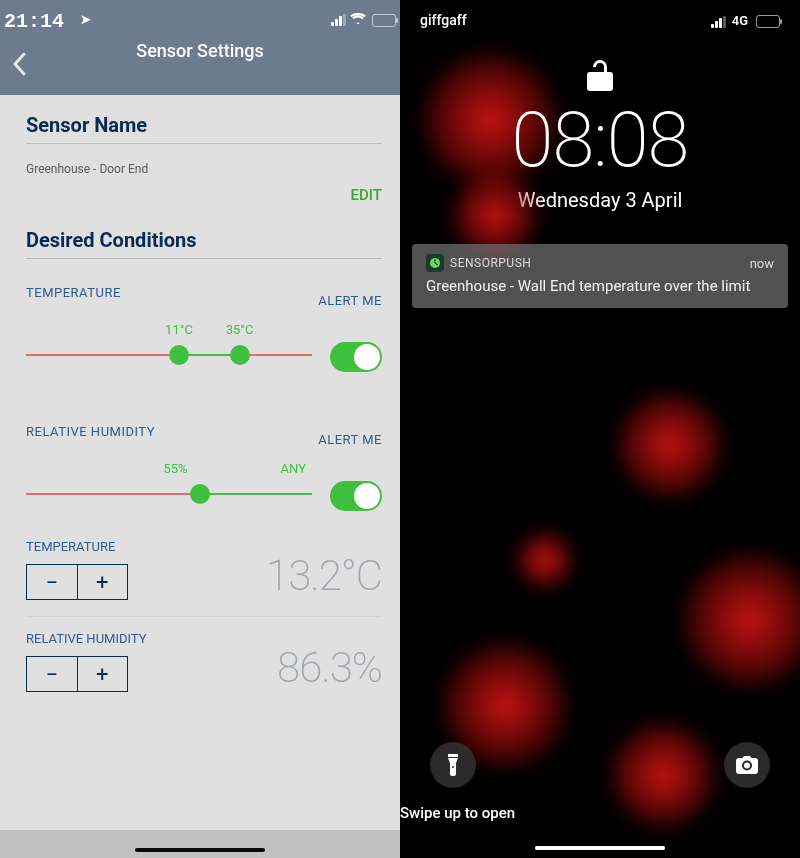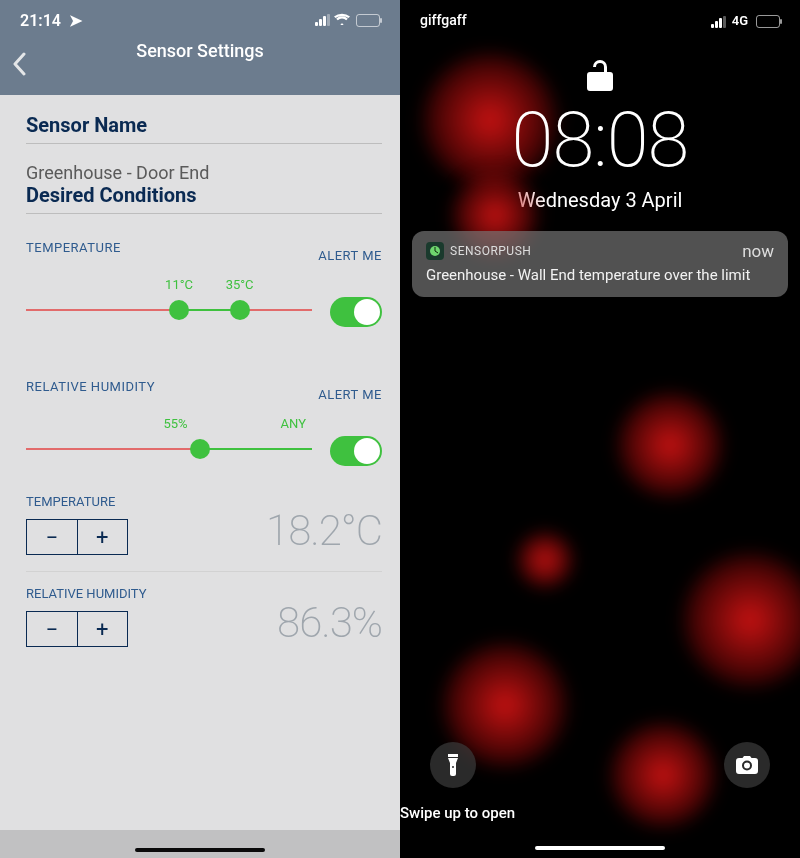--- a/index.html
+++ b/index.html
@@ -1,30 +1,30 @@
 <!DOCTYPE html>
 <html><head>
 <meta charset="utf-8">
 <style>
 html,body{margin:0;padding:0;font-family:-apple-system,BlinkMacSystemFont,"Segoe UI",Roboto,Helvetica,Arial,sans-serif;}
 body{width:800px;height:858px;display:flex;overflow:hidden;}
 
 
 .left{width:400px;height:858px;background:#e0e0e1;display:flex;flex-direction:column;position:relative;}
 
-.statusbar{height:40px;display:flex;align-items:center;justify-content:space-between;padding:0 20px;color:#fff;font-size:16px;font-weight:600;background:#6c7c8e;}
+.statusbar{height:40px;display:flex;align-items:center;justify-content:space-between;padding:0 4px;color:#fff;font-size:20px;font-weight:600;background:#6c7c8e;font-family:Liberation Mono, monospace;}
 .statusbar .right-icons{display:flex;align-items:center;gap:4px;font-size:13px;}
 
 .navbar{height:55px;background:#6c7c8e;display:flex;align-items:flex-start;position:relative;}
 .navbar .back{position:absolute;left:12px;color:#e4e6e8;font-size:28px;top:10px;cursor:pointer;}
 .navbar .title{margin:0 auto;color:#fff;font-size:18px;font-weight:500;}
 
 .content{flex:1;overflow:hidden;padding:18px 18px 0 26px;color:#0a2a52;}
 .section-head{font-size:20px;font-weight:700;color:#0a2a52;border-bottom:1px solid #bdbdbd;padding-bottom:6px;margin-bottom:6px;}
-.name-val{font-size:18px;color:#5a5a5a;padding:12px 0 0 0;}
+.name-val{font-size:12px;color:#5a5a5a;padding:12px 0 0 0;}
 .edit-row{text-align:right;color:#3aa82e;font-size:15px;font-weight:500;padding:10px 0 24px 0;}
 
 .sub-label{font-size:13px;letter-spacing:0.5px;color:#2f5b8e;margin-top:18px;display:flex;justify-content:space-between;align-items:center;}
 .alert-me{color:#2f5b8e;font-size:13px;margin-top:16px;}
 
 .slider-area{position:relative;height:72px;margin-top:6px;}
 .track{position:absolute;left:0;right:0;top:40px;height:2px;background:#e26b6b;}
 .track-green{position:absolute;top:40px;height:2px;background:#3fc13f;}
 .handle{position:absolute;top:31px;width:20px;height:20px;border-radius:50%;background:#3fc13f;transform:translateX(-50%);}
 .handle-lbl{position:absolute;top:8px;transform:translateX(-50%);color:#3fc13f;font-size:13px;}
@@ -60,25 +60,25 @@
 .r-statusbar{position:relative;height:40px;display:flex;align-items:center;justify-content:space-between;padding:0 20px;font-size:14px;font-weight:600;}
 .carrier{font-size:14px;font-weight:500;}
 .r-right-icons{display:flex;align-items:flex-end;gap:4px;font-size:13px;}
 
 .lock-icon-wrap{text-align:center;margin-top:18px;}
 .lock-icon{display:inline-block;}
 
 .clock{position:relative;text-align:center;font-size:76px;font-weight:200;letter-spacing:-1px;margin-top:4px;line-height:1;}
 .date{text-align:center;font-size:20px;font-weight:400;margin-top:10px;}
 
-.notif{position:relative;margin:19px 12px 0 12px;background:rgba(120,120,120,0.68);border-radius:12px;padding:10px 14px 12px 14px;color:#eee;}
+.notif{position:relative;margin:32px 12px 0 12px;background:rgba(120,120,120,0.68);border-radius:4px;padding:10px 14px 12px 14px;color:#eee;}
 .notif-head{display:flex;align-items:center;justify-content:space-between;margin-bottom:4px;}
 .notif-app{display:flex;align-items:center;gap:6px;font-size:12px;letter-spacing:0.5px;color:#ddd;}
 .app-icon{width:18px;height:18px;border-radius:4px;background:#1a3a2d;display:flex;align-items:center;justify-content:center;font-size:12px;}
-.notif-time{font-size:17px;color:#ddd;}
+.notif-time{font-size:13px;color:#ddd;}
 .notif-body{font-size:15px;color:#f2f2f2;line-height:1.35;}
 
 .ls-btn{position:absolute;bottom:70px;width:46px;height:46px;border-radius:50%;background:rgba(60,60,60,0.7);display:flex;align-items:center;justify-content:center;}
 .ls-btn.flash{left:30px;}
 .ls-btn.cam{right:30px;}
 
 .swipe{position:absolute;bottom:36px;left:0;right:0;text-align:left;font-size:15px;font-weight:500;}
 .home-ind-r{position:absolute;bottom:8px;left:50%;transform:translateX(-50%);width:130px;height:4px;border-radius:3px;background:#fff;}
 
 .sig-bars{display:inline-flex;align-items:flex-end;gap:1px;height:11px;}
@@ -120,20 +120,21 @@
           <path fill="none" stroke="#e4e6e8" stroke-width="3" stroke-linecap="round" stroke-linejoin="round" d="M12 2 L3 12 L12 22"></path>
         </svg>
     </span>
     <span class="title">Sensor Settings</span>
   </div>
 
   <div class="content">
 
     <div class="section-head">Sensor Name</div>
     <div class="name-val">Greenhouse - Door End</div>
+    <div class="edit-row">EDIT</div>
 
     <div class="section-head">Desired Conditions</div>
 
     <div class="sub-label">
       <span>TEMPERATURE</span>
       <span class="alert-me">ALERT ME</span>
     </div>
     <div class="slider-area">
       <div class="track" style="right:70px;"></div>
       <div class="track-green" style="left:43%;width:55px;"></div>
@@ -163,21 +164,21 @@
 
 
     <div class="calib-row">
       <div class="calib-left">
         <div class="lbl">TEMPERATURE</div>
         <div class="stepper">
           <div>−</div>
           <div>+</div>
         </div>
       </div>
-      <div class="calib-val">18.2°C</div>
+      <div class="calib-val">13.2°C</div>
     </div>
 
     <div class="calib-row">
       <div class="calib-left">
         <div class="lbl">RELATIVE HUMIDITY</div>
         <div class="stepper">
           <div>−</div>
           <div>+</div>
         </div>
       </div>

